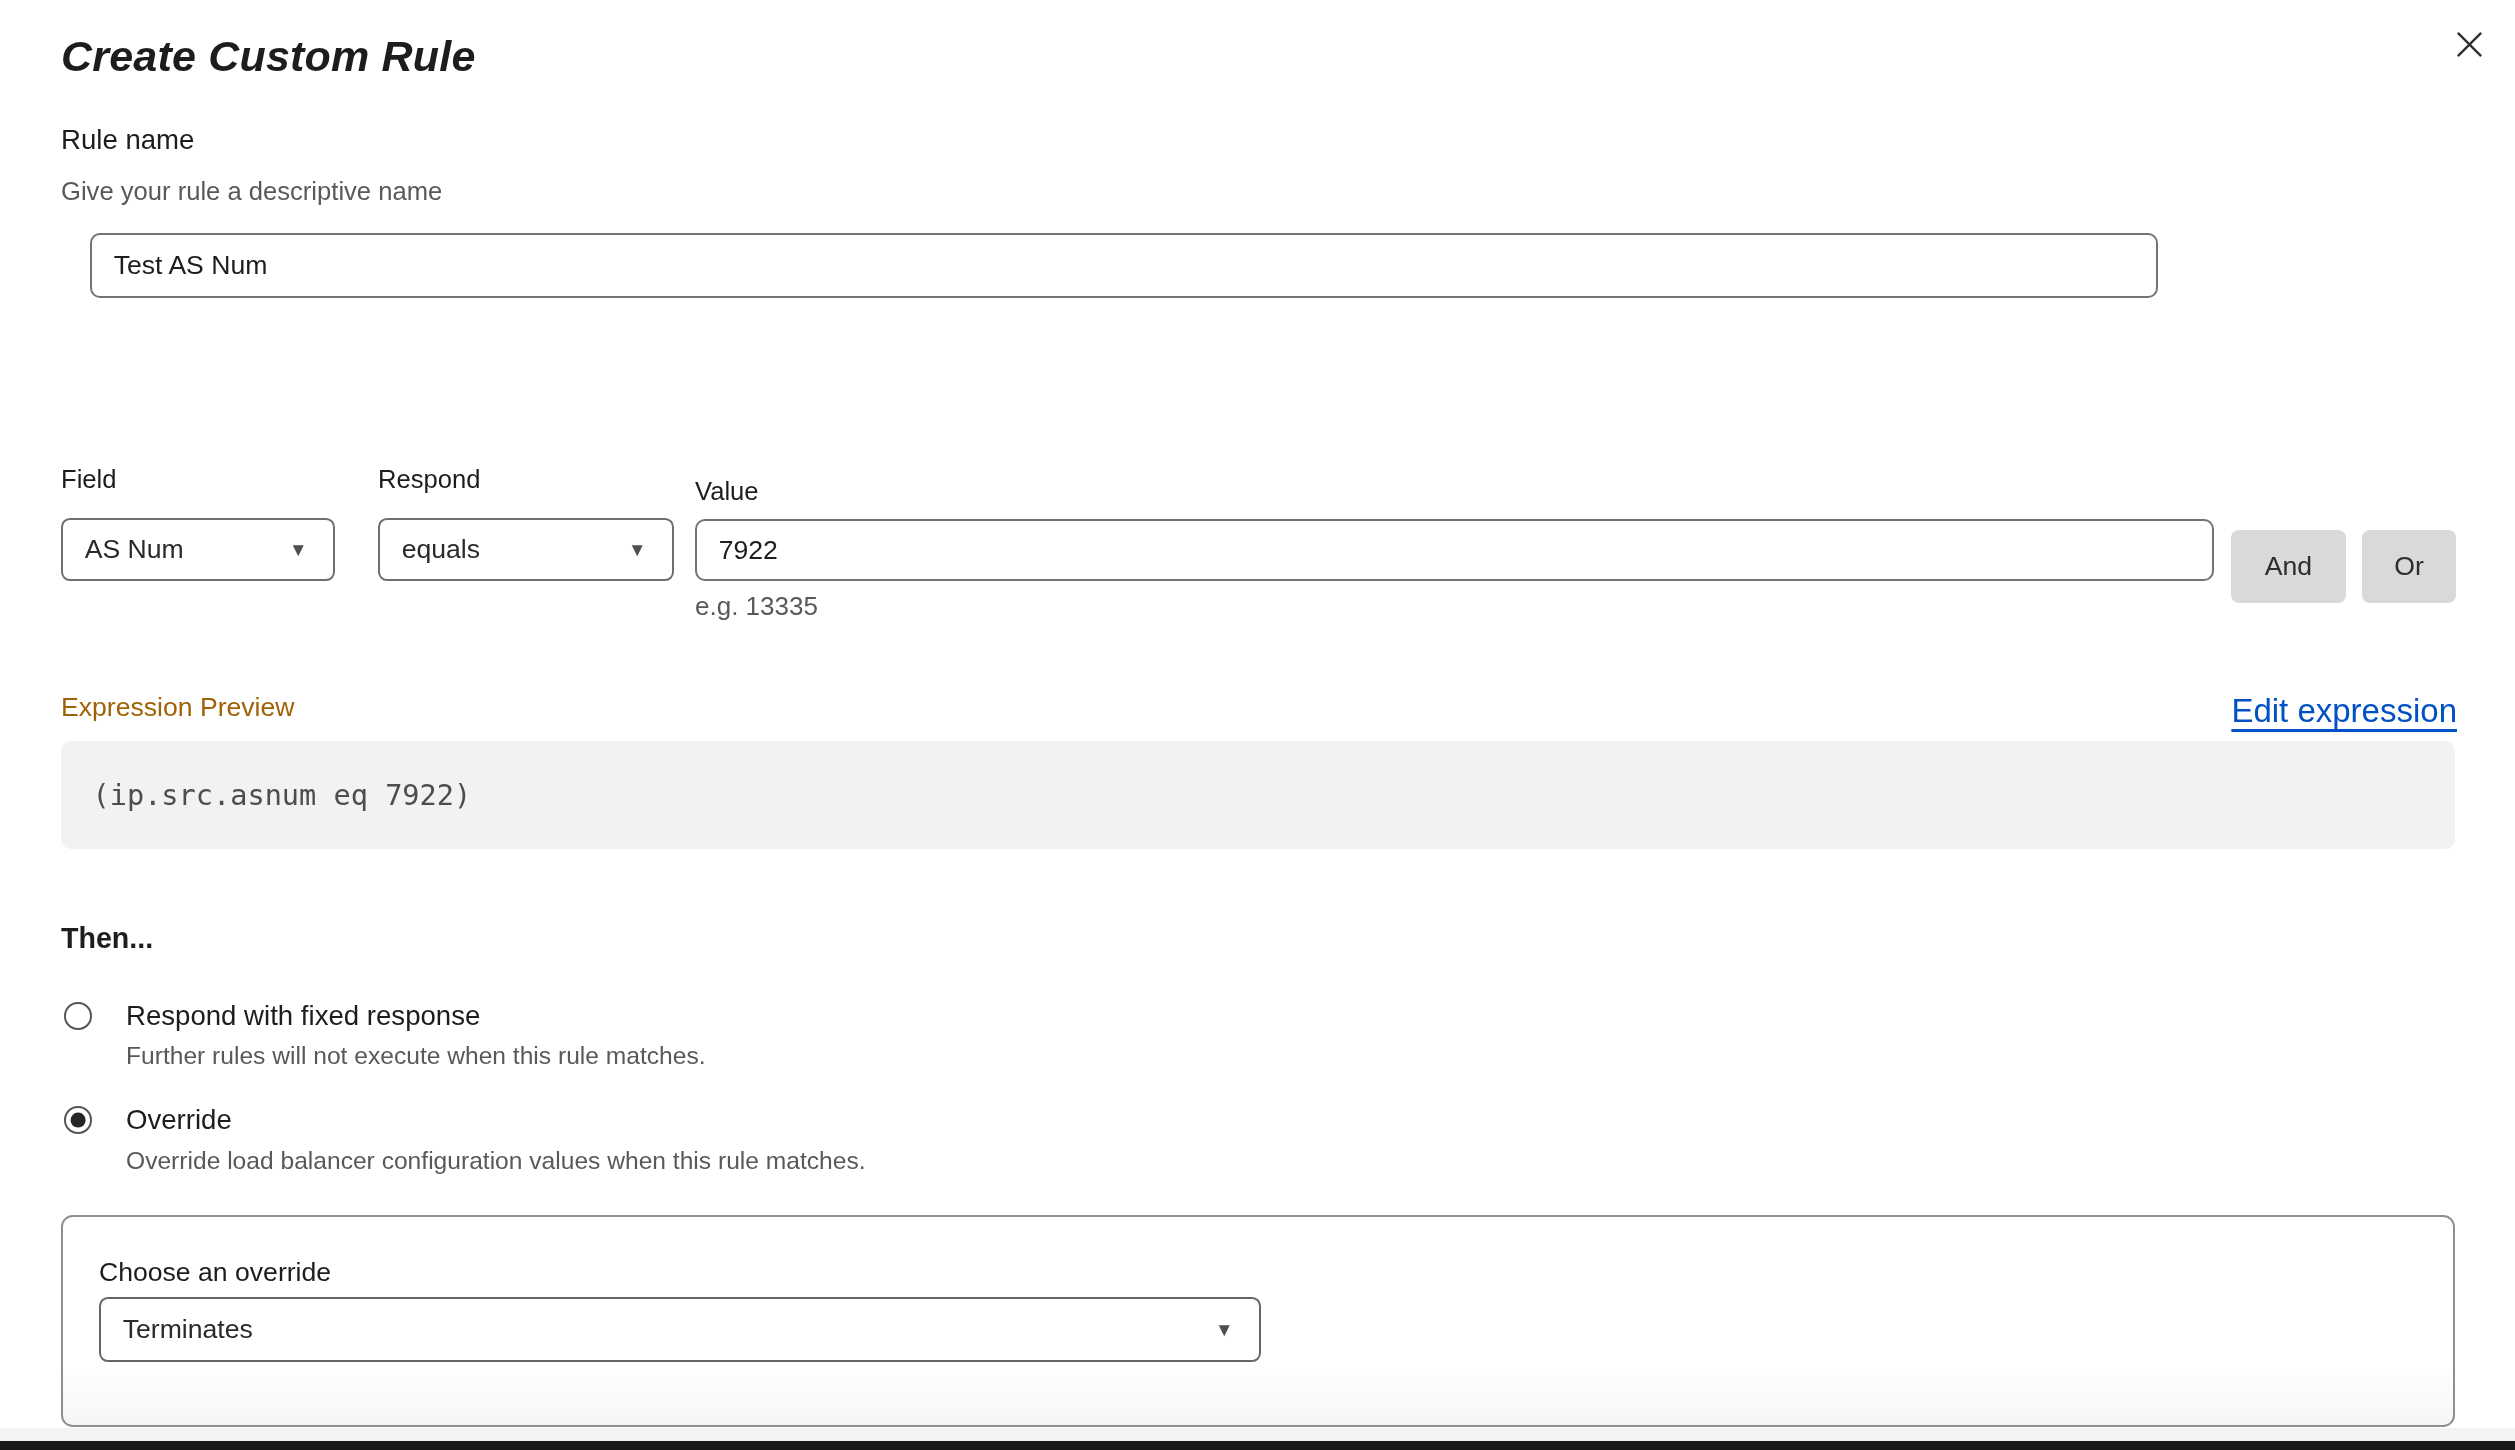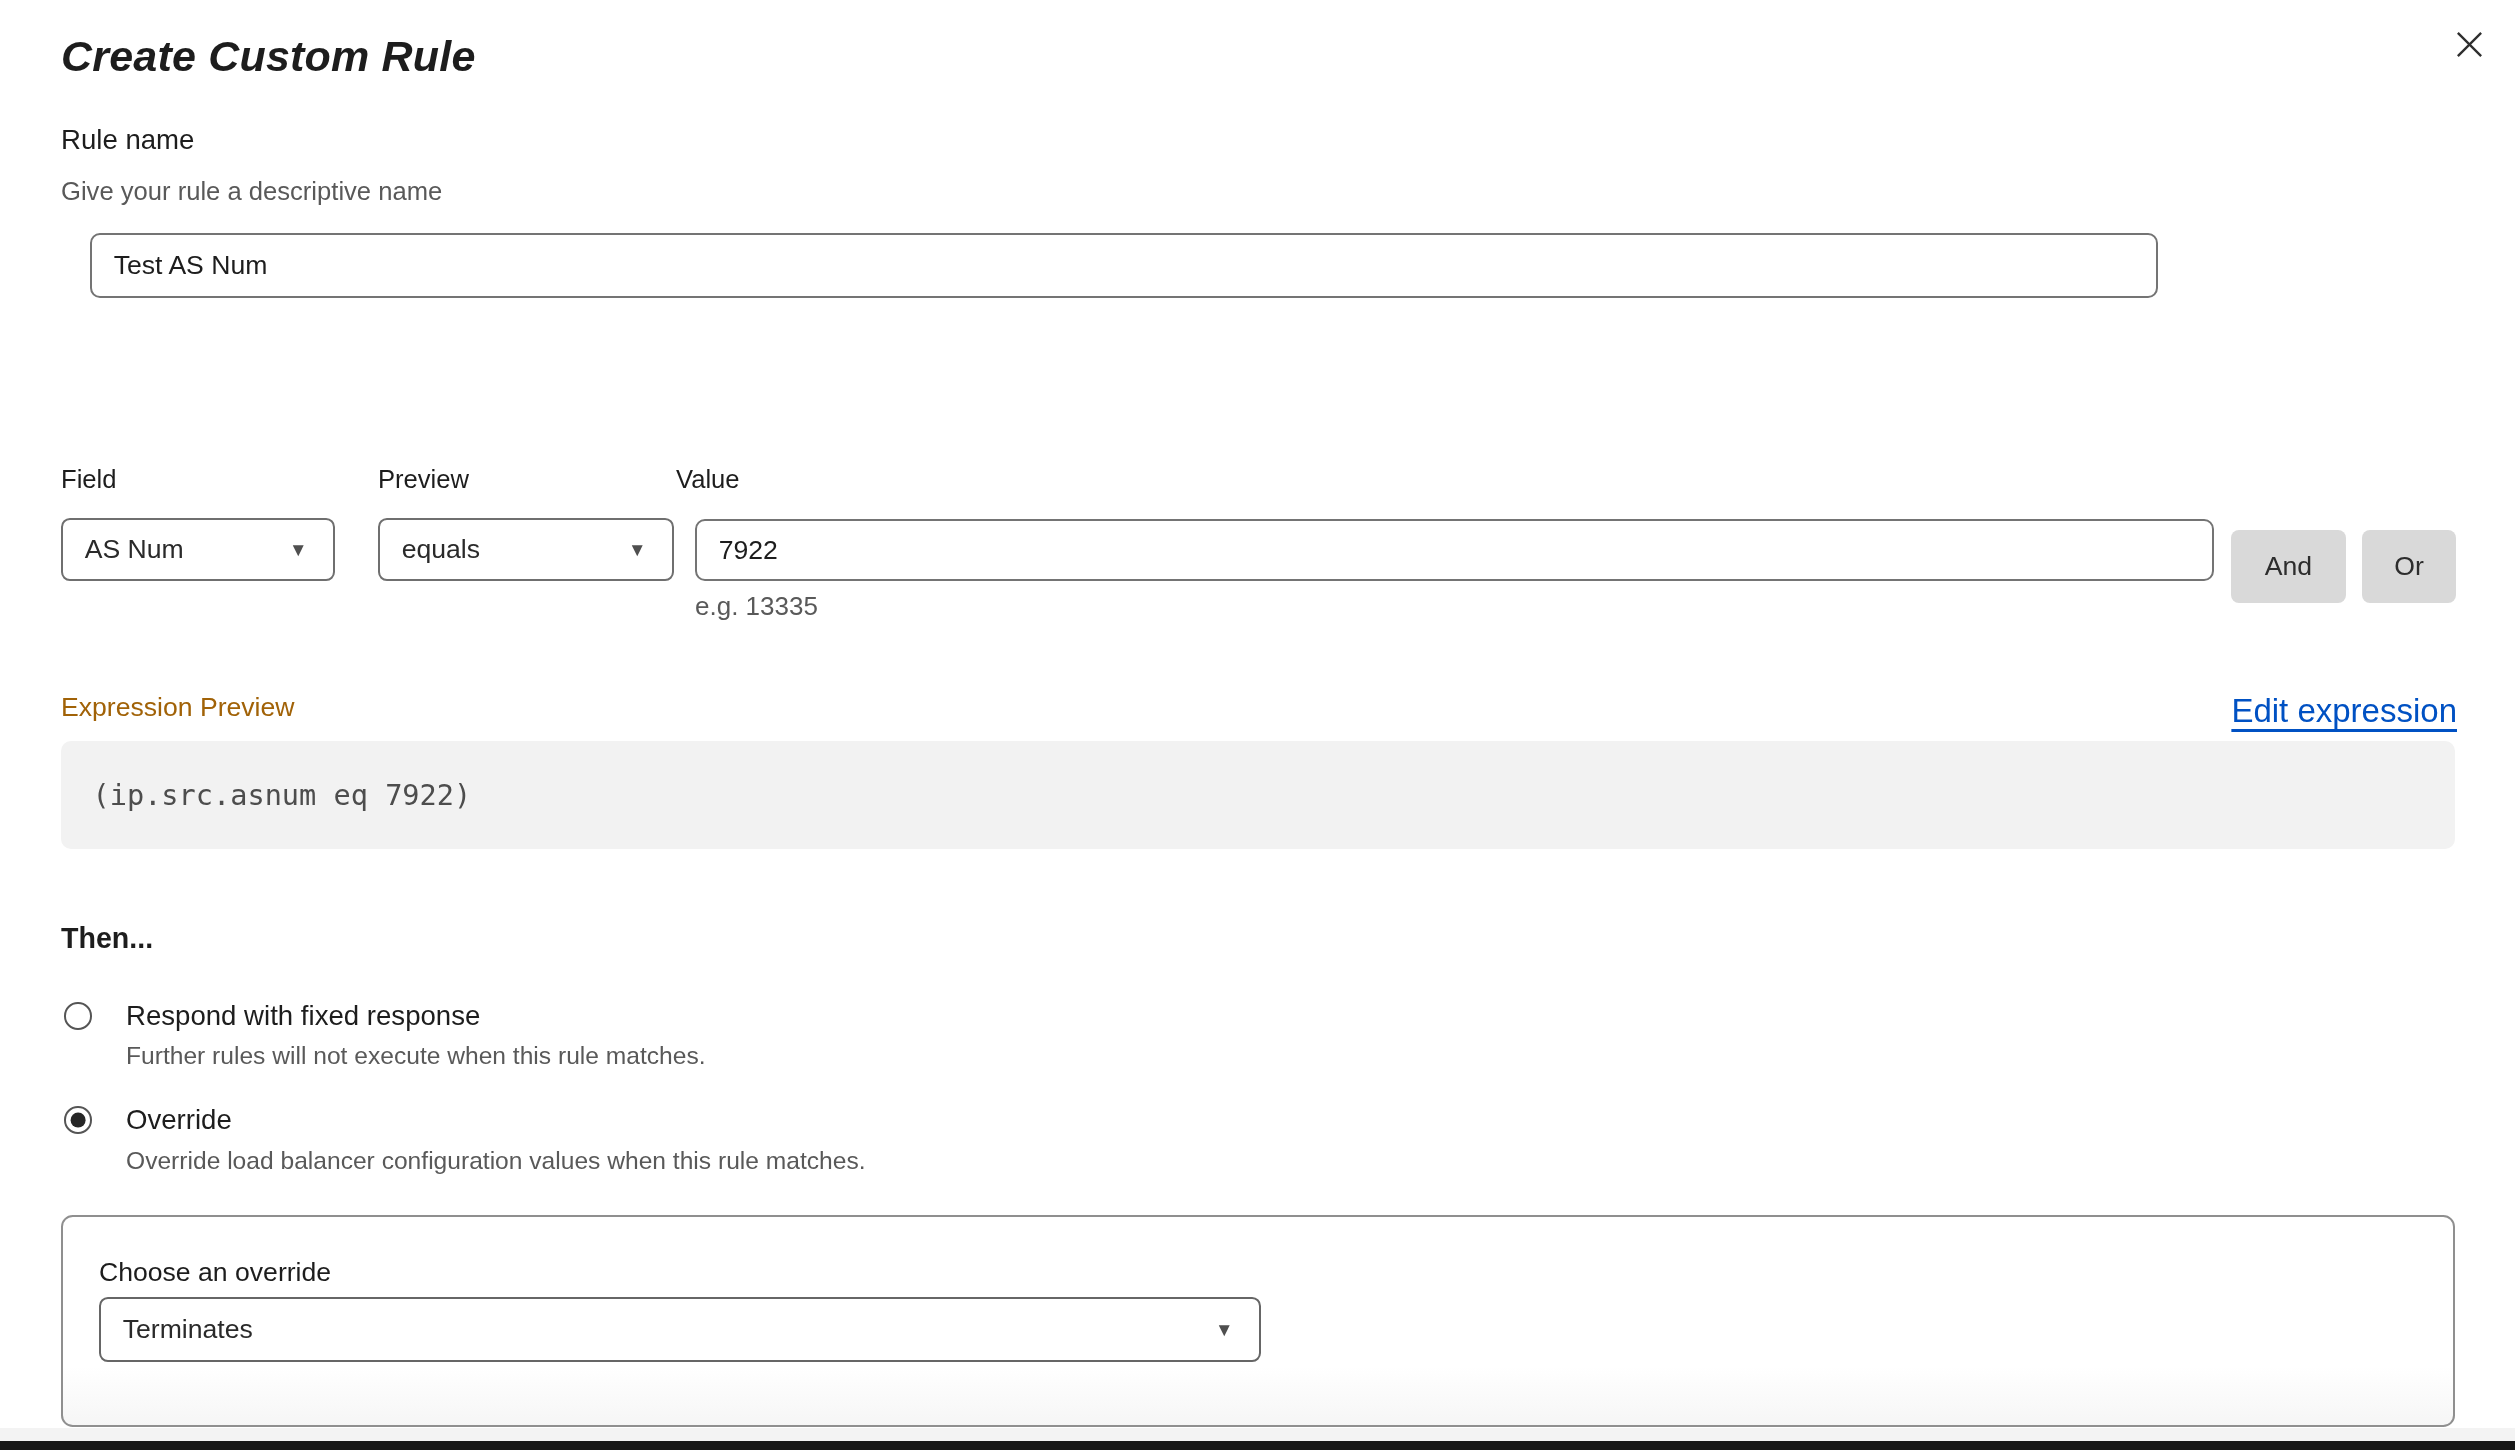--- a/index.html
+++ b/index.html
@@ -23,21 +23,21 @@
     font-family:"Liberation Sans", sans-serif; font-size:26.6px; color:#1d1d1d; padding:0 21.7px; outline:none;
   }
   .rule-input { left:61px; top:233px; width:2068px;margin-left:29px; }
 
   
   .section-heading { font-size:28.6px; font-weight:700; color:#1d1d1d; }
   .match-heading { left:61px; top:398px; }
   .col-label { top:465px; font-size:25.6px; color:#1d1d1d; }
   .field-label    { left:61px; }
   .operator-label { left:378px; }
-  .value-label    { left:676px; }
+  .value-label    { left:695px;margin-top:12px; }
 
   .select {
     position:absolute; top:518px; height:63px; border:2px solid #6f6f6f; border-radius:8.9px;
     background:#fff; display:flex; align-items:center; padding:0 21.7px; cursor:pointer;
   }
   .select .select-value { font-size:26.6px; color:#2a2a2a; }
   .select .arrow { position:absolute; right:25.6px; top:50%; transform:translateY(-50%); font-size:18.7px; color:#4f4f4f; }
   .field-select    { left:61px;  width:274px; }
   .operator-select { left:378px; width:296px; }
   .value-input { left:695px; top:519px; width:1519px; height:62px; }
@@ -101,21 +101,21 @@
       <line x1="29" y1="5" x2="5" y2="29" stroke="#2e2e2e" stroke-width="2.4"></line>
     </svg>
   </button>
 
   <div class="abs rule-label">Rule name</div>
   <div class="abs rule-helper">Give your rule a descriptive name</div>
   <input class="abs text-input rule-input" type="text" value="Test AS Num" style="">
 
 
   <div class="abs col-label field-label">Field</div>
-  <div class="abs col-label operator-label">Preview</div>
+  <div class="abs col-label operator-label">Respond</div>
   <div class="abs col-label value-label">Value</div>
 
   <div class="select field-select">
     <span class="select-value">AS Num</span>
     <span class="arrow">▼</span>
   </div>
 
   <div class="select operator-select">
     <span class="select-value">equals</span>
     <span class="arrow">▼</span>

